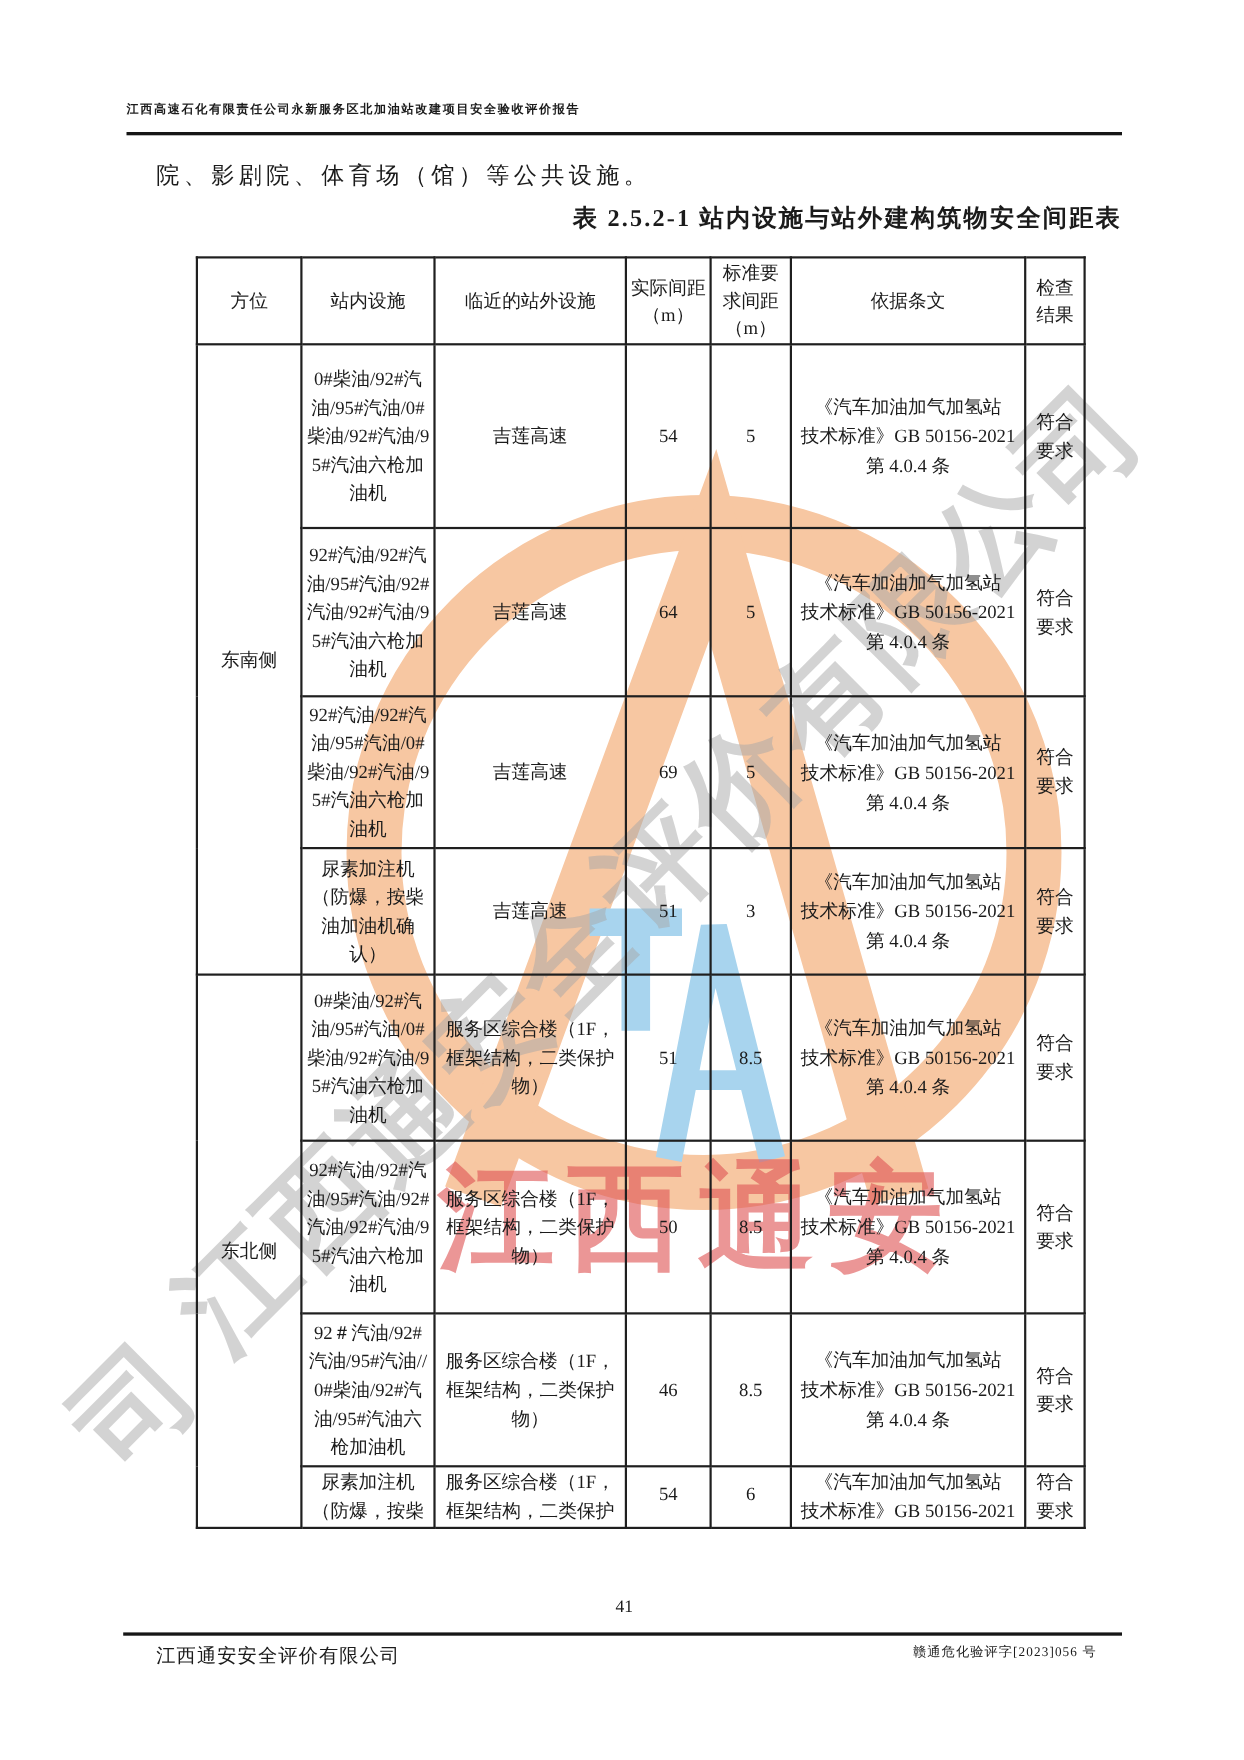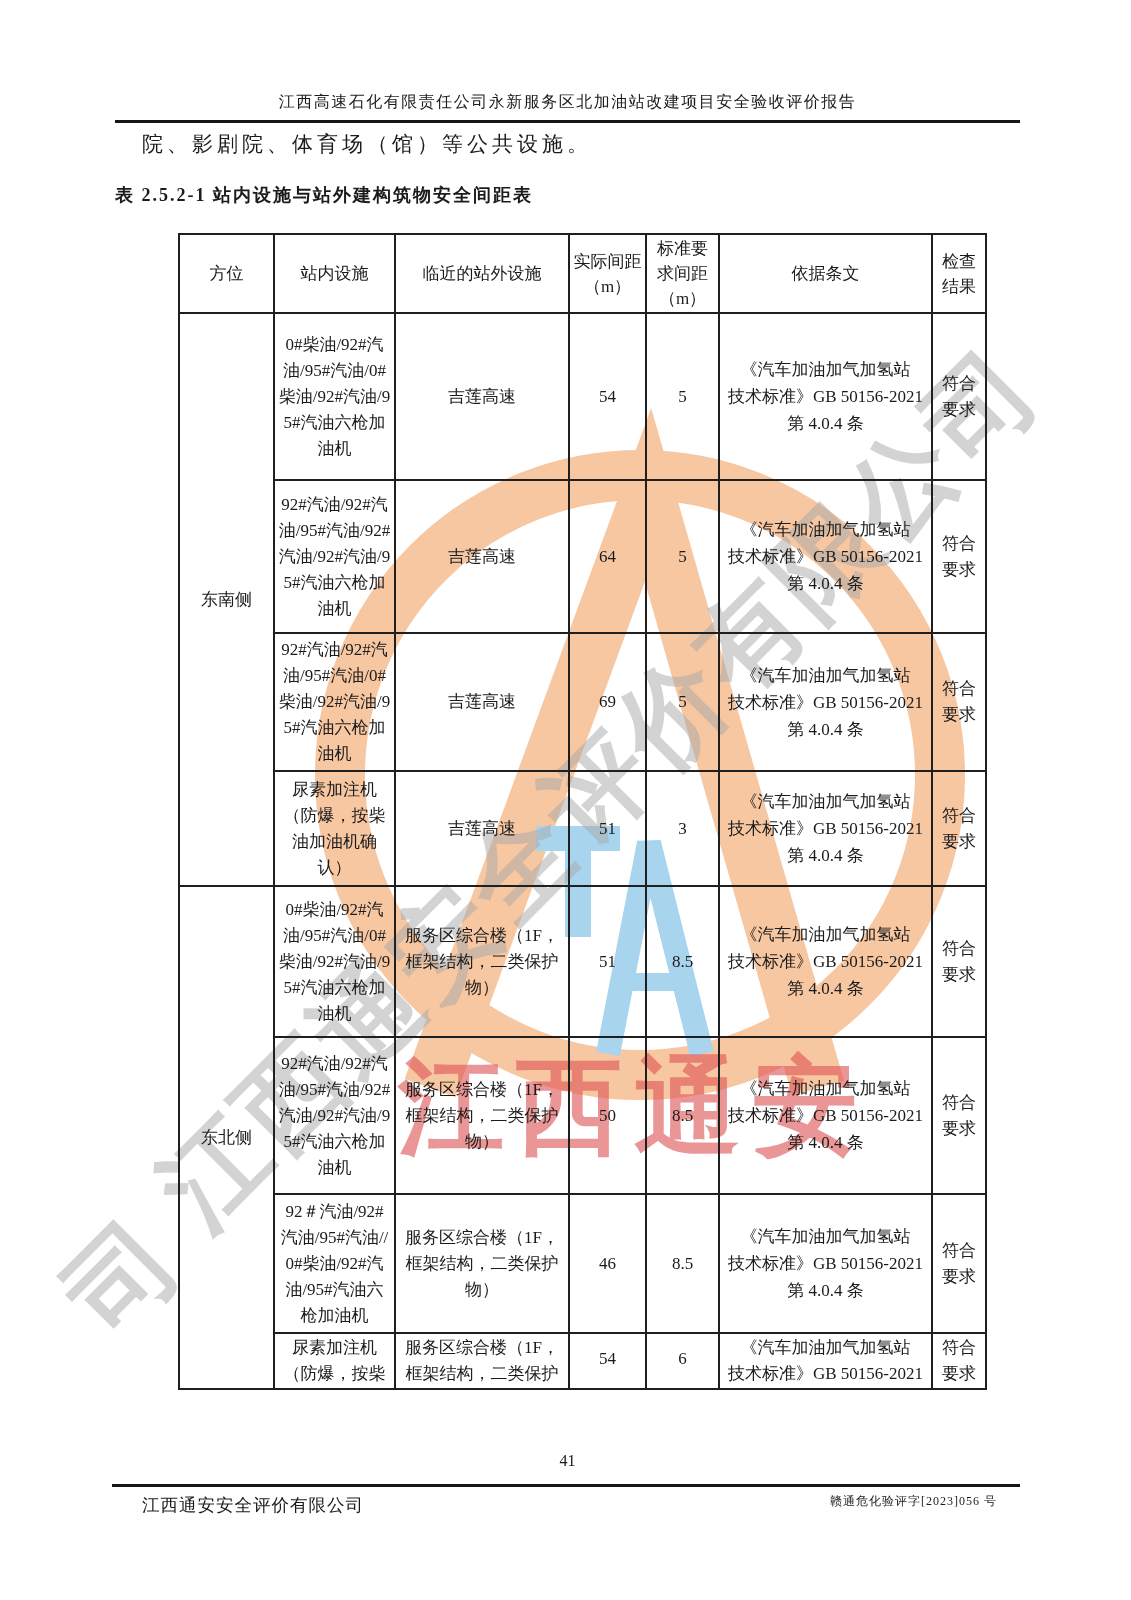--- a/index.html
+++ b/index.html
@@ -11,26 +11,26 @@
   .wm-gray{position:absolute;font-family:"Liberation Sans","DejaVu Sans",sans-serif;
            font-weight:900;font-size:104px;letter-spacing:4px;white-space:nowrap;
            color:rgba(168,168,168,.5);transform:rotate(-45deg);transform-origin:0 0;}
   .wm-main{left:130px;top:1160px;}
   .wm-frag{left:36px;top:1266px;}
   .wm-red{position:absolute;left:398px;top:1036px;white-space:nowrap;
           font-family:"Liberation Sans","DejaVu Sans",sans-serif;font-weight:900;
           font-size:106px;letter-spacing:12px;color:rgba(223,86,86,.62);}
 
   
-  .doc-header{position:absolute;left:115px;top:92px;width:905px;text-align:center;
-              font-size:16px;letter-spacing:1.5px;}
+  .doc-header{position:absolute;left:115px;top:92px;width:905px;
+              font-size:11px;letter-spacing:1.5px;font-weight:bold;}
   .header-rule{position:absolute;left:115px;top:120px;width:905px;height:3px;background:#161616;}
-  .intro{position:absolute;left:142px;top:130px;font-size:21px;letter-spacing:4px;}
-  .tbl-title{position:absolute;left:115px;top:183px;width:905px;text-align:left;
-             font-size:18px;font-weight:700;letter-spacing:2px;}
+  .intro{position:absolute;left:142px;top:145px;font-size:21px;letter-spacing:4px;}
+  .tbl-title{position:absolute;left:115px;top:183px;width:905px;text-align:right;
+             font-size:22px;font-weight:700;letter-spacing:2px;}
   .pageno{position:absolute;left:115px;top:1452px;width:905px;text-align:center;font-size:16px;}
   .footer-rule{position:absolute;left:112px;top:1484px;width:908px;height:3px;background:#161616;}
   .f-left{position:absolute;left:142px;top:1493px;font-size:17.5px;letter-spacing:1px;}
   .f-right{position:absolute;left:115px;top:1493px;width:882px;text-align:right;
            font-size:12px;letter-spacing:1px;}
 
   
   table.dist{position:absolute;left:178px;top:233px;width:807px;border-collapse:collapse;
              table-layout:fixed;font-size:17px;}
   table.dist th,table.dist td{border:2px solid #1f1f1f;text-align:center;vertical-align:middle;

